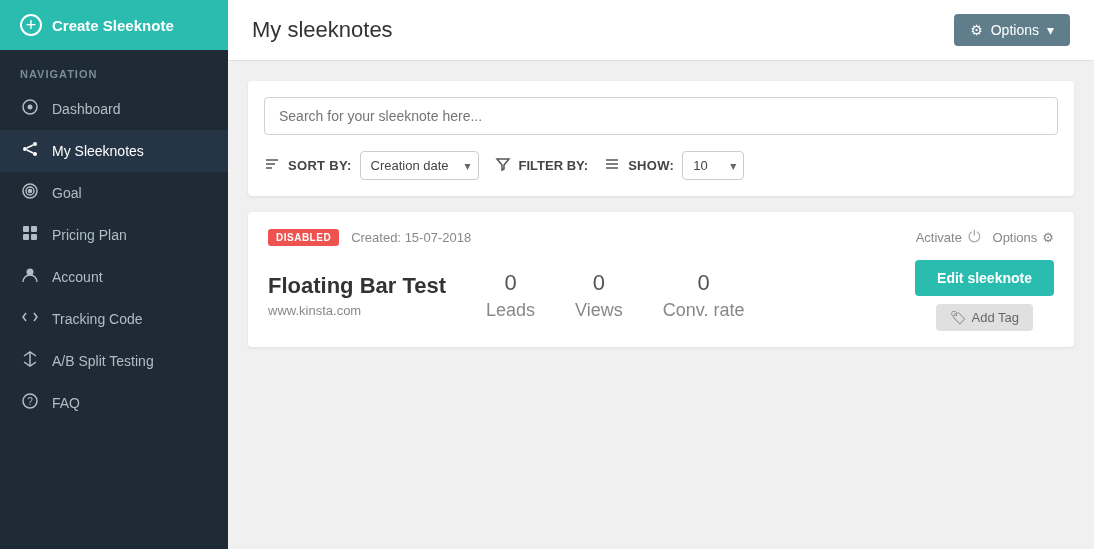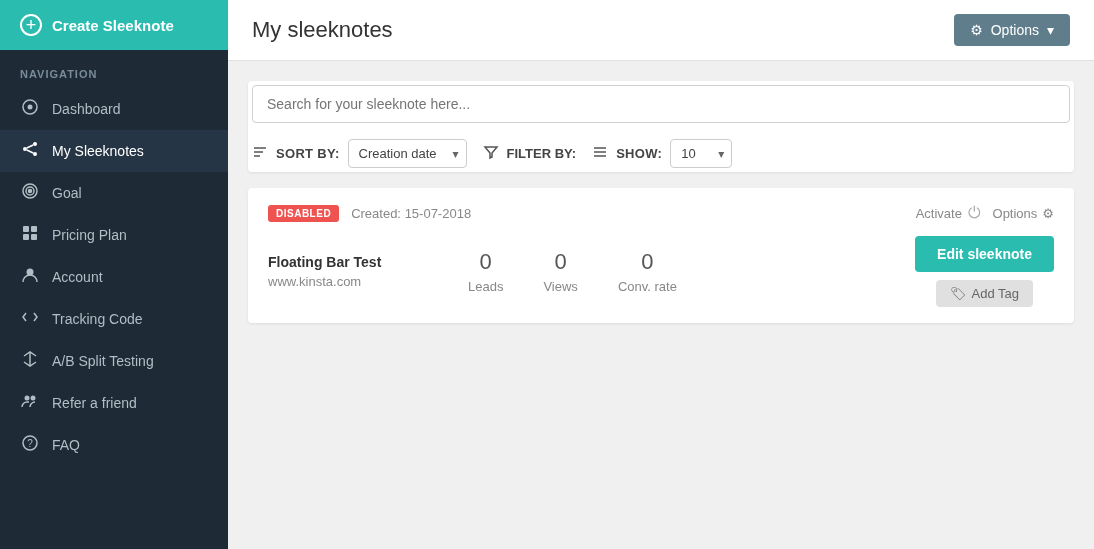--- a/index.html
+++ b/index.html
@@ -97,21 +97,21 @@
       background: #f0f0f0;
       display: flex;
       flex-direction: column;
       gap: 16px;
     }
 
     
     .card {
       background: #fff;
       border-radius: 4px;
-      padding: 4px;
+      padding: 16px;
       box-shadow: 0 1px 3px rgba(0,0,0,0.08);
     }
     .search-input {
       width: 100%;
       padding: 10px 14px;
       border: 1px solid #d0d0d0;
       border-radius: 4px;
       font-size: 14px;
       color: #999;
       outline: none;
@@ -232,21 +232,21 @@
     }
     .sleeknote-content {
       display: flex;
       align-items: center;
       gap: 40px;
     }
     .sleeknote-info {
       min-width: 160px;
     }
     .sleeknote-name {
-      font-size: 14px;
+      font-size: 22px;
       font-weight: 600;
       color: #333;
       margin-bottom: 4px;
     }
     .sleeknote-url {
       font-size: 13px;
       color: #888;
     }
     .stats {
       display: flex;
@@ -256,21 +256,21 @@
     .stat {
       text-align: center;
     }
     .stat-value {
       font-size: 22px;
       font-weight: 400;
       color: #555;
       display: block;
     }
     .stat-label {
-      font-size: 13px;
+      font-size: 18px;
       color: #888;
       margin-top: 4px;
     }
     .sleeknote-buttons {
       margin-left: auto;
       display: flex;
       flex-direction: column;
       align-items: center;
       gap: 8px;
     }
@@ -381,31 +381,20 @@
       <span class="nav-icon">
         <svg width="18" height="18" viewBox="0 0 18 18" fill="none" stroke="currentColor" stroke-width="1.5">
             <line x1="9" y1="2" x2="9" y2="16"></line>
             <path d="M3 6 L9 2 L15 6"></path>
             <path d="M3 12 L9 16 L15 12"></path>
           </svg>
       </span>
       <span>A/B Split Testing</span>
     </div>
 
-    <div class="nav-item">
-      <span class="nav-icon">
-        <svg width="18" height="18" viewBox="0 0 18 18" fill="currentColor">
-            <circle cx="6" cy="6" r="2.5"></circle>
-            <circle cx="12" cy="6" r="2.5"></circle>
-            <path d="M1 15c0-2.761 2.239-5 5-5h2" fill="none" stroke="currentColor" stroke-width="1.5"></path>
-            <path d="M9 15c0-2.761 2.239-5 5-5h0" fill="none" stroke="currentColor" stroke-width="1.5"></path>
-          </svg>
-      </span>
-      <span>Refer a friend</span>
-    </div>
 
     <div class="nav-item">
       <span class="nav-icon">
         <svg width="18" height="18" viewBox="0 0 18 18" fill="none" stroke="currentColor" stroke-width="1.5">
             <circle cx="9" cy="9" r="7"></circle>
             <text x="9" y="13" text-anchor="middle" font-size="10" fill="currentColor" stroke="none">?</text>
           </svg>
       </span>
       <span>FAQ</span>
     </div>

